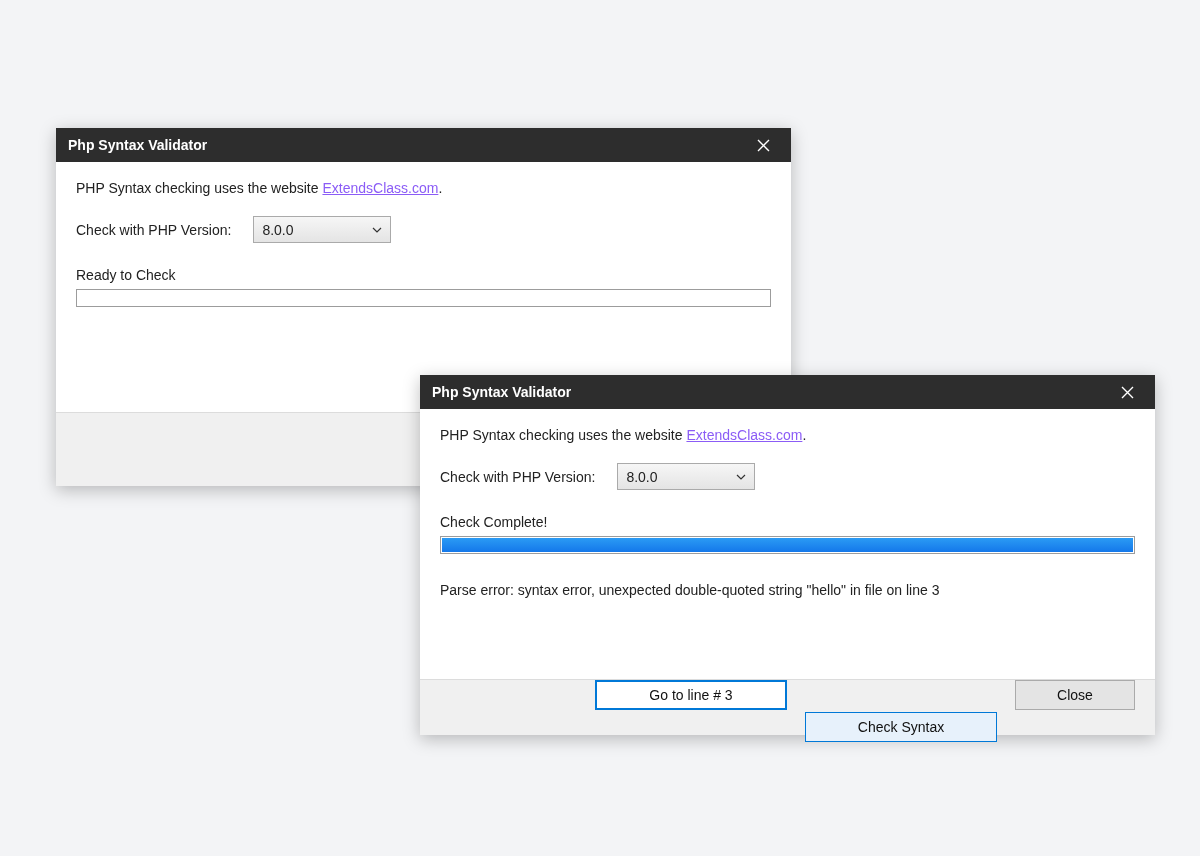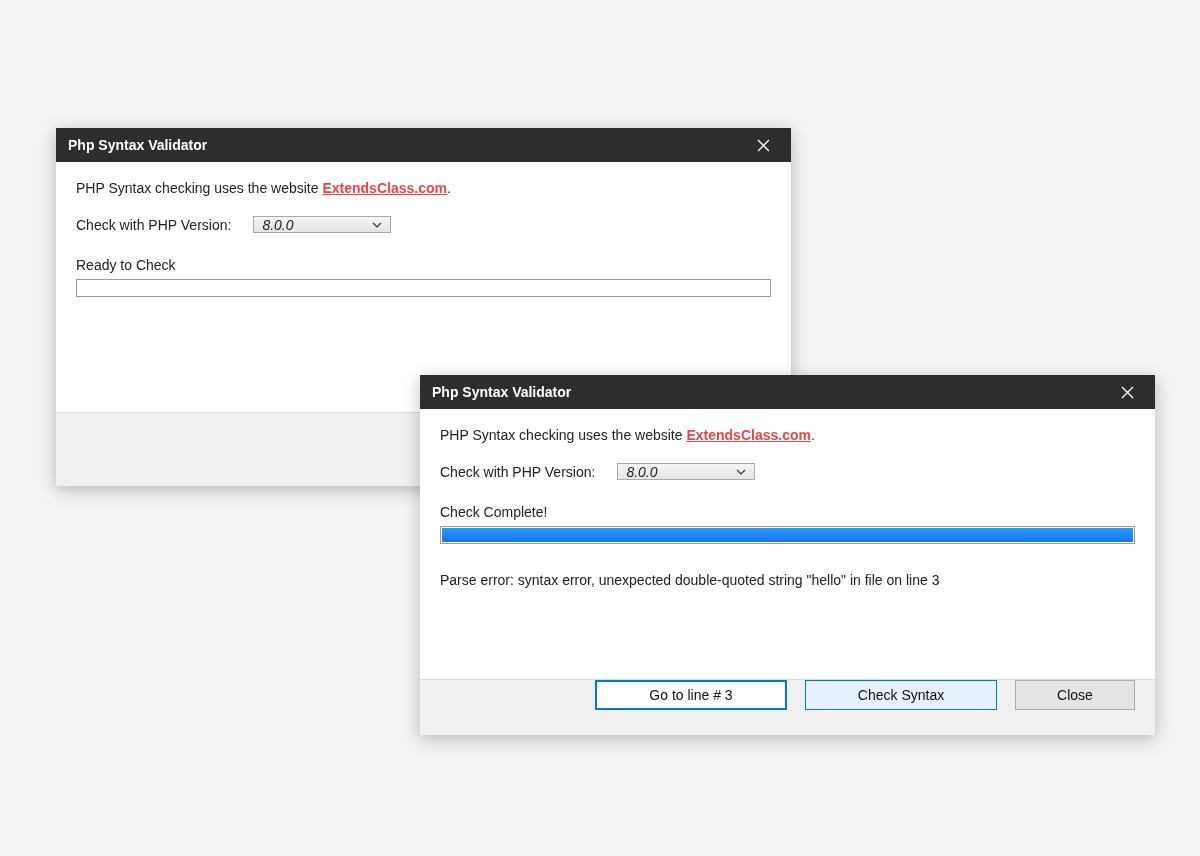--- a/index.html
+++ b/index.html
@@ -74,50 +74,48 @@
       padding: 18px 20px 12px 20px;
       flex: 1;
       color: #222;
     }
     
     .info-line {
       margin-bottom: 20px;
     }
     
     .link {
-      color: #ef4444;
+      color: #8b5cf6;
       text-decoration: underline;
       cursor: pointer;
-      font-weight: bold;
     }
     
     .version-row {
       display: flex;
       align-items: center;
       margin-bottom: 24px;
       gap: 22px;
     }
     
     .version-label {
       color: #222;
     }
     
     .dropdown {
       display: inline-flex;
       align-items: center;
       justify-content: space-between;
       width: 138px;
-      height: 17px;
+      height: 27px;
       background: linear-gradient(#f6f6f6, #e4e4e4);
       border: 1px solid #aaa;
       padding: 0 8px;
       cursor: pointer;
       font-size: 14px;
       color: #222;
-      font-style: italic;
     }
     
     .chevron {
       width: 10px;
       height: 6px;
     }
     
     .status-line {
       margin-bottom: 6px;
     }
@@ -175,20 +173,21 @@
       background: #ffffff;
       color: #111;
       min-width: 192px;
     }
     
     .btn-default {
       border: 1px solid #0078d7;
       background: #e7f1fb;
       color: #111;
       min-width: 192px;
+      margin-top: 32px;
     }
     
     .btn-close {
       border: 1px solid #aaa;
       background: #e4e4e4;
       color: #111;
       min-width: 120px;
     }
     
     .dialog-1 .button-bar {

